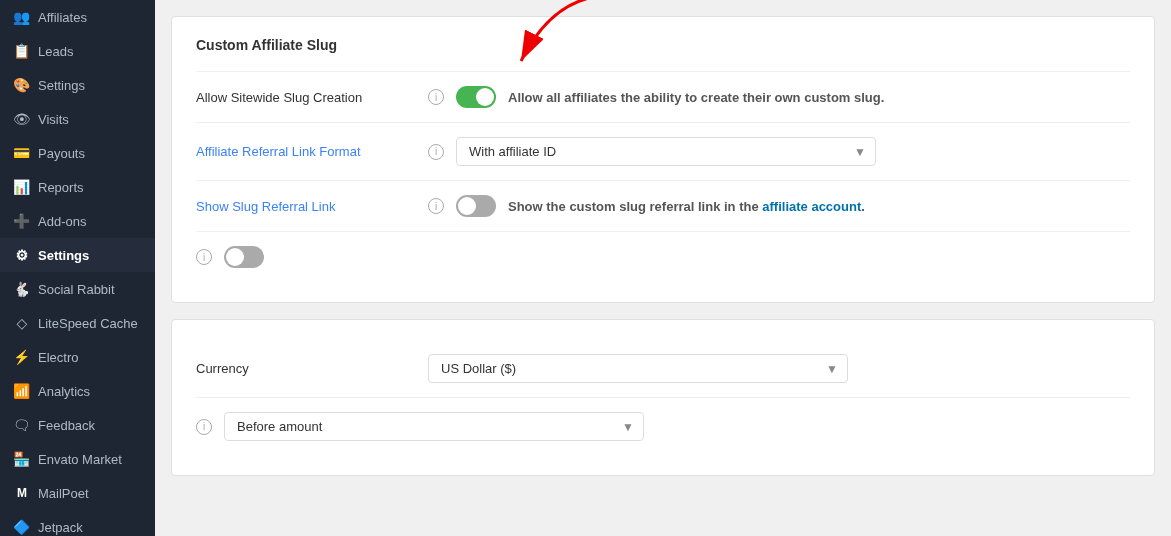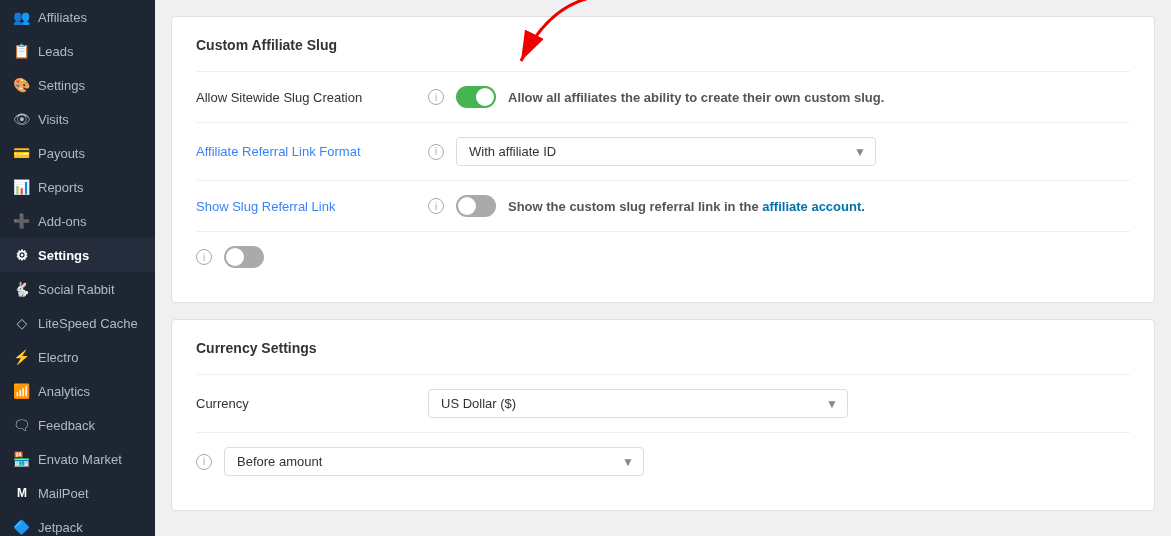--- a/index.html
+++ b/index.html
@@ -298,21 +298,20 @@
     <div class="setting-row">
       <span class="info-icon">i</span>
       <label class="toggle off">
         <input type="checkbox" style="">
         <span class="toggle-slider"></span>
       </label>
     </div>
   </div>
 
   <div class="card">
-    <div class="card-title">Currency Settings</div>
 
     <div class="setting-row">
       <span class="setting-label dark">Currency</span>
       <div class="select-wrapper">
         <select class="select-field wide">
           <option>US Dollar ($)</option>
           <option>Euro (€)</option>
           <option>British Pound (£)</option>
         </select>
         <span class="select-arrow">▼</span>

